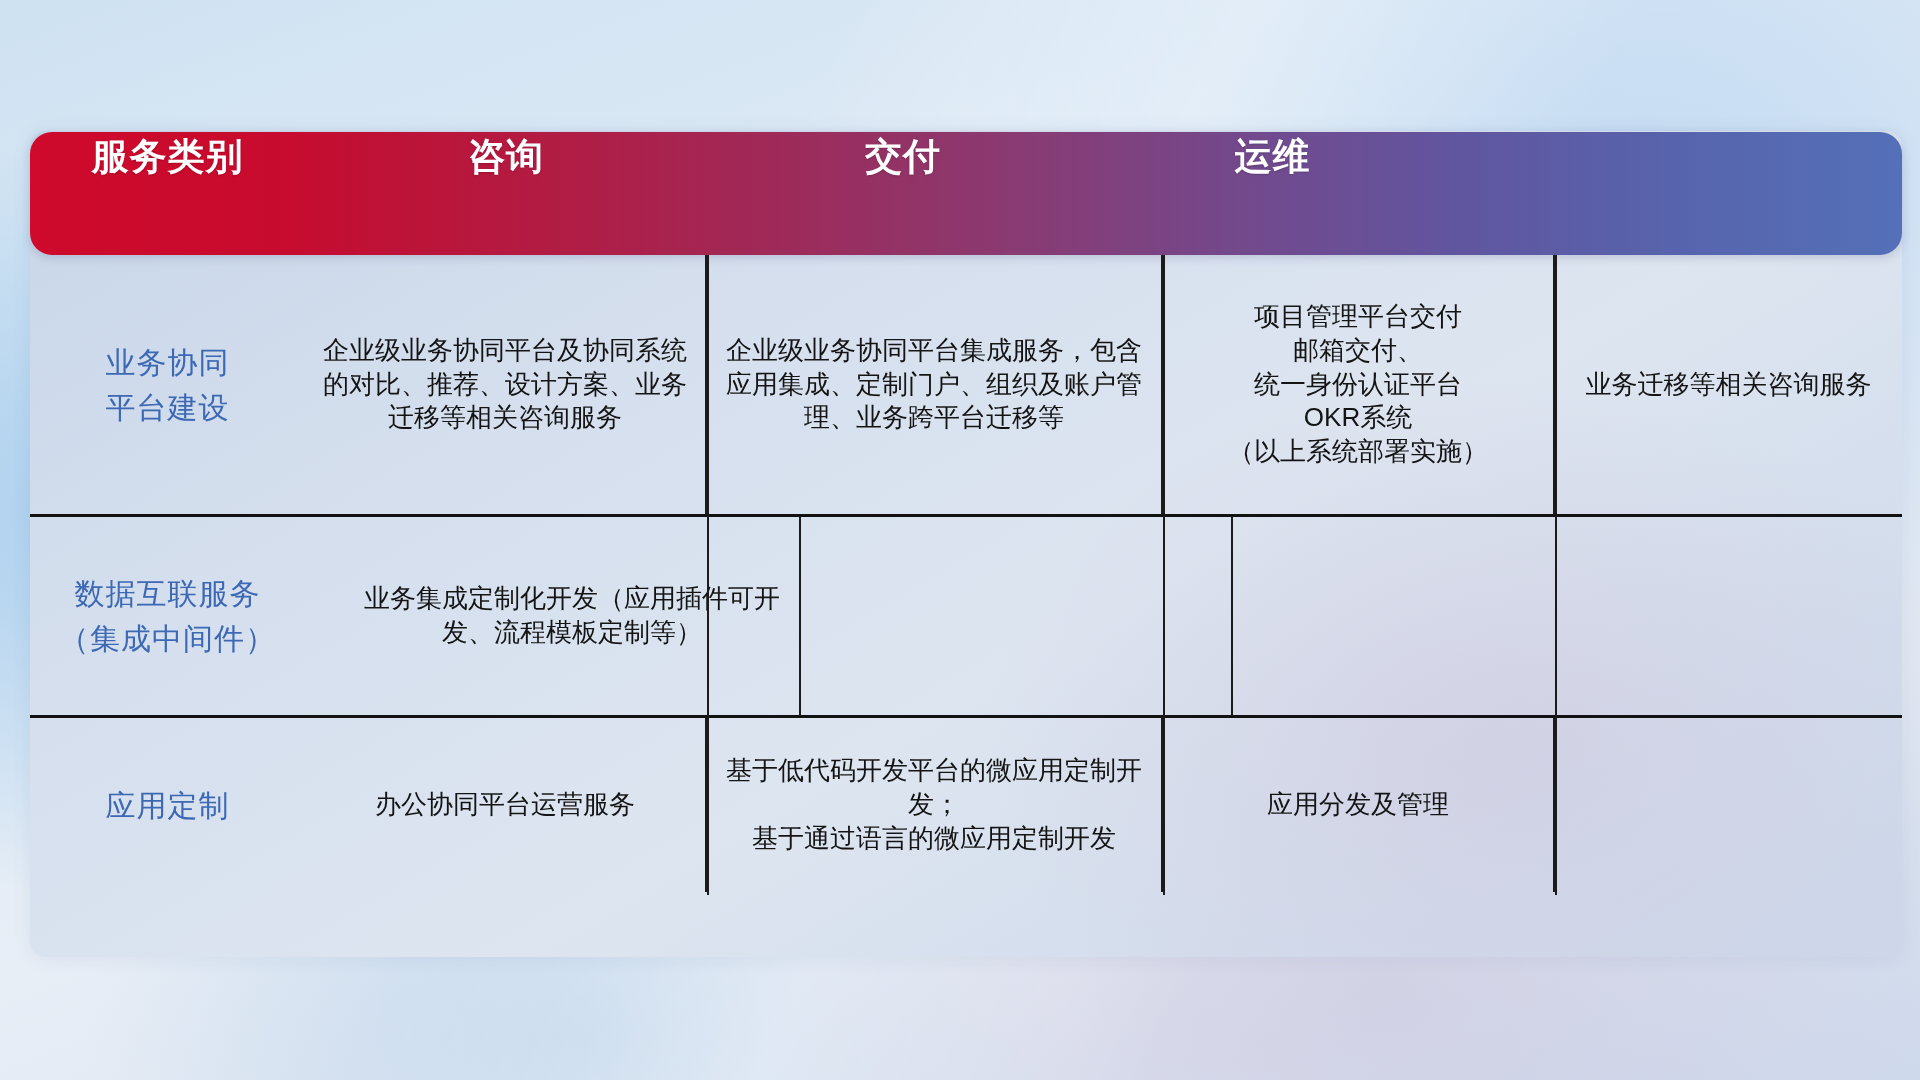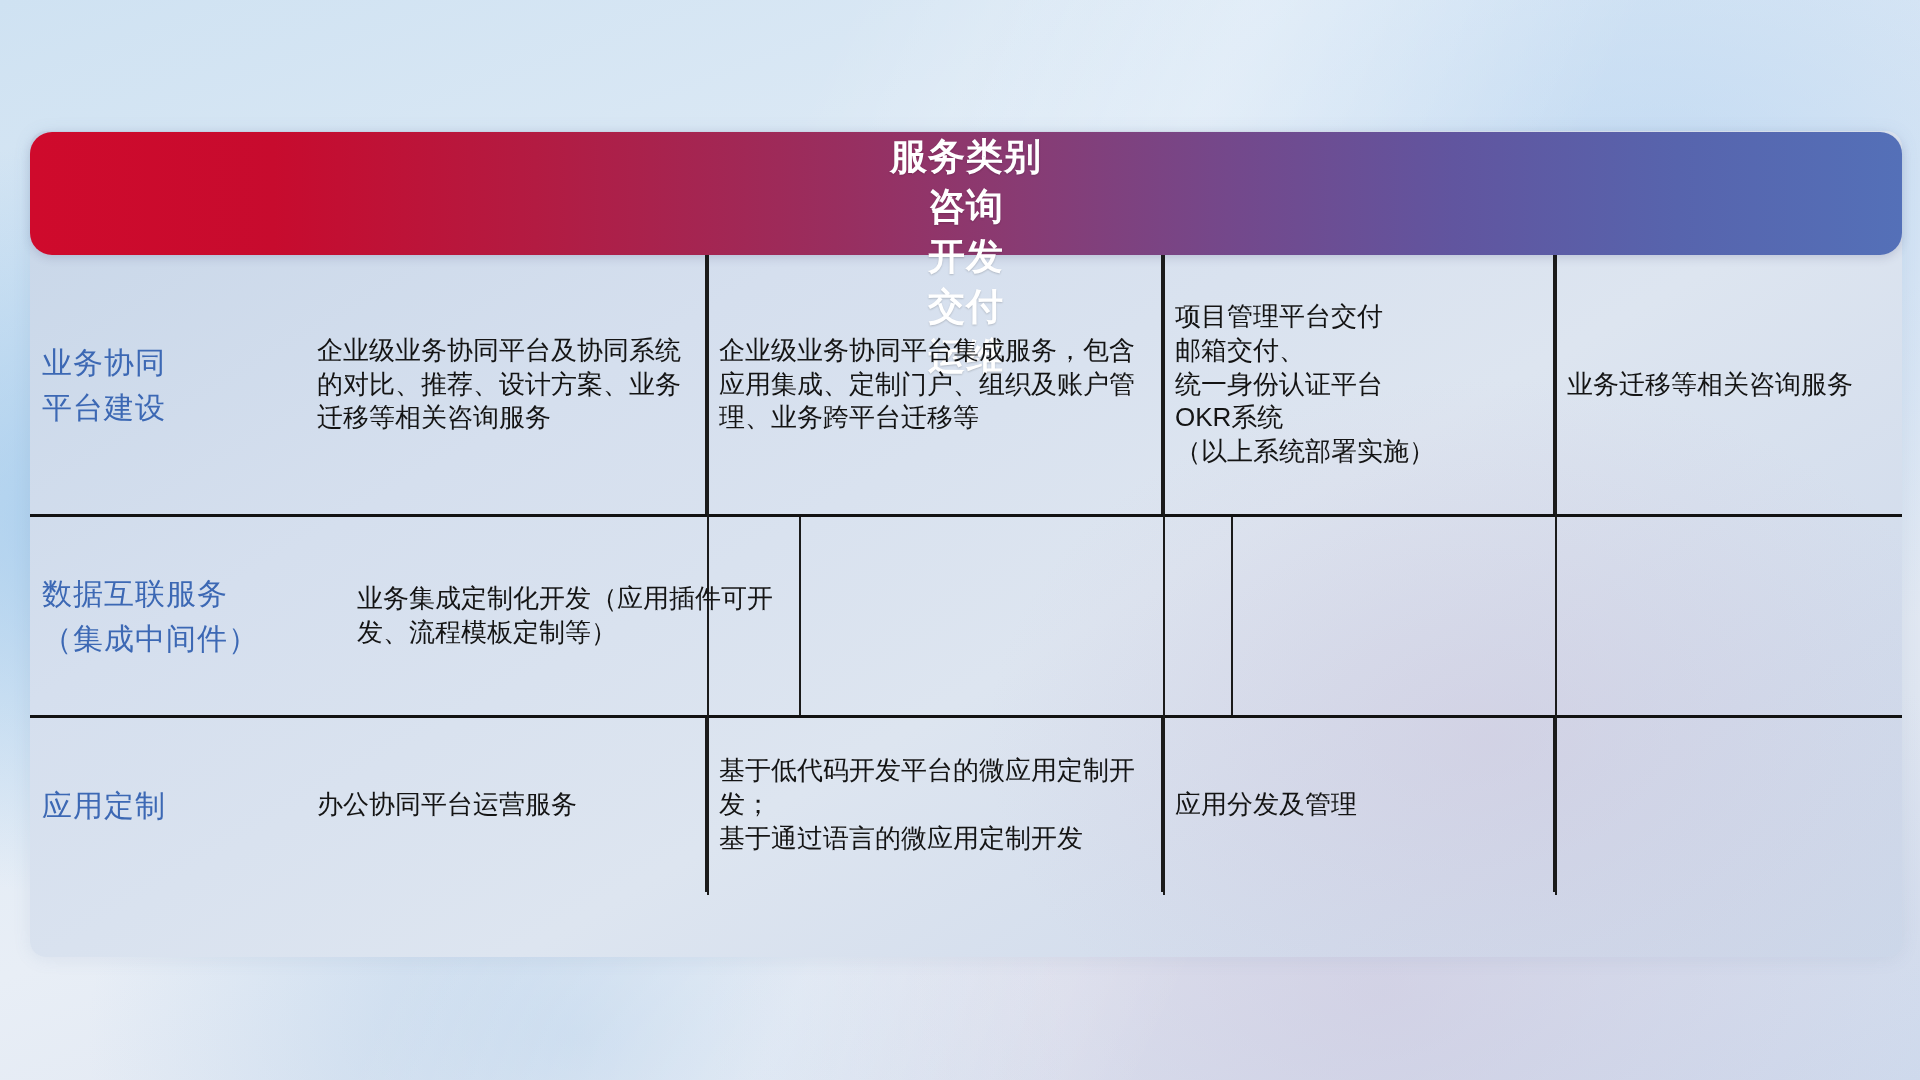--- a/index.html
+++ b/index.html
@@ -60,23 +60,21 @@
         #cf0a2c 0%,
         #c70b2e 13%,
         #b31b42 27%,
         #9e2a59 40%,
         #8a3a71 52%,
         #74488b 64%,
         #61559f 76%,
         #5764ad 88%,
         #5470b8 100%);
     display: flex;
-    align-items: center;
     box-shadow: 0 3px 10px rgba(60,60,110,0.18);
-    flex-direction: column;
   }
   .hcell {
     color: #ffffff;
     font-size: 37px;
     font-weight: 700;
     text-align: center;
     letter-spacing: 1px;
     text-shadow: 0 1px 2px rgba(0,0,0,0.18);
     white-space: nowrap;
   }
@@ -101,21 +99,21 @@
   }
   #row-0 { height: 262px; border-bottom: 3px solid #121212; }
   #row-1 { height: 201px; border-bottom: 3px solid #121212; gap: 40px; }
   #row-2 { height: 174px; }
 
   .cell {
     box-sizing: border-box;
     display: flex;
     align-items: center;
     justify-content: center;
-    text-align: left;
+    text-align: center;
     padding: 4px 12px;
     color: #141414;
     font-size: 26px;
     line-height: 1.30;
     border-right: 2px solid #1b1b1b;
   }
   .cell.c0 {
     width: 275px;
     color: #3c68b4;
     font-weight: 400;
@@ -147,21 +145,20 @@
 <body>
 
 <div id="bg-layer"></div>
 <div id="bg-sheen"></div>
 
 <div id="table-panel"></div>
 
 <div id="header-bar">
   <div class="hcell c0">服务类别</div>
   <div class="hcell c1">咨询</div>
-  <div class="hcell c2">开发</div>
   <div class="hcell c3">交付</div>
   <div class="hcell c4">运维</div>
 </div>
 
 <div id="grid-body">
 
   <div class="grid-row" id="row-0">
     <div class="cell c0">
         <span class="txt">业务协同<br>平台建设</span>
       </div>

